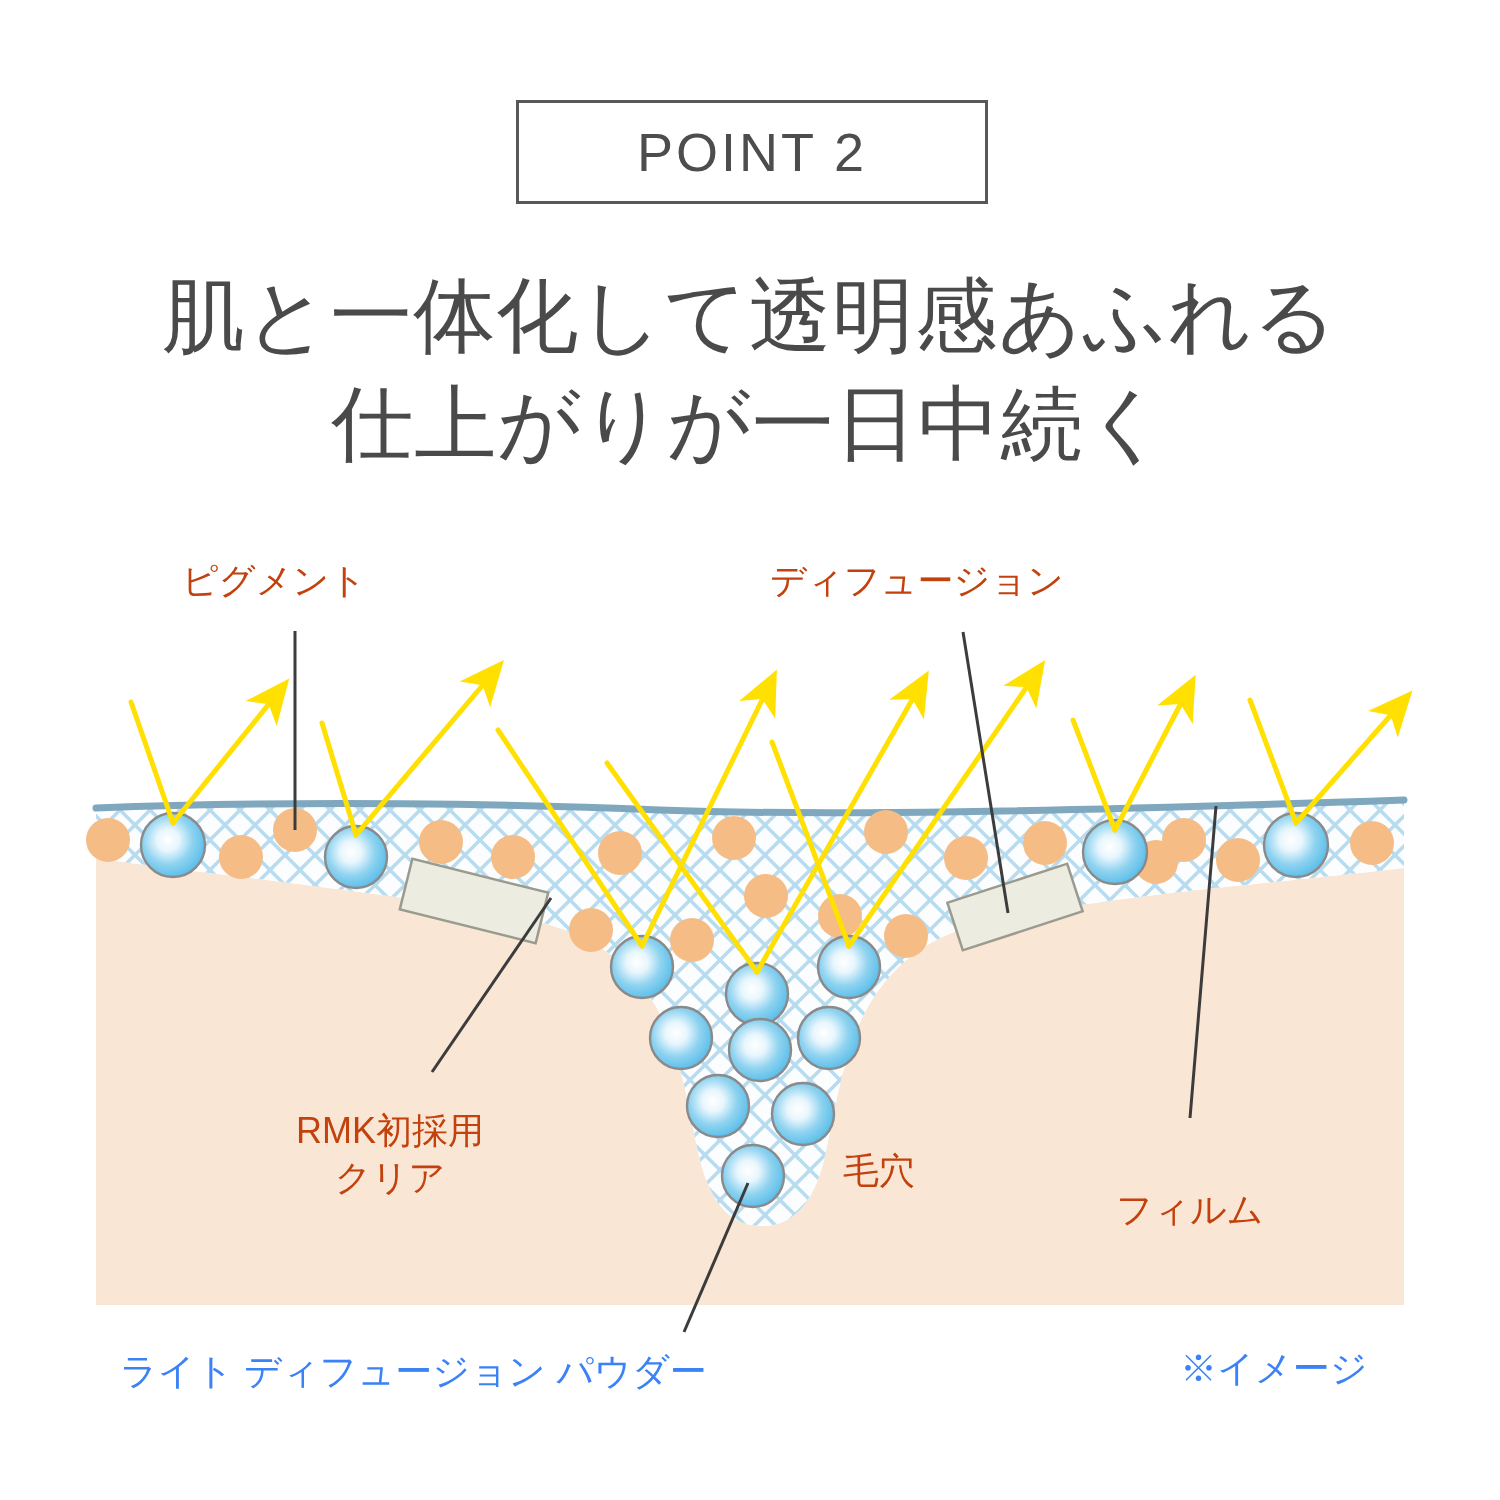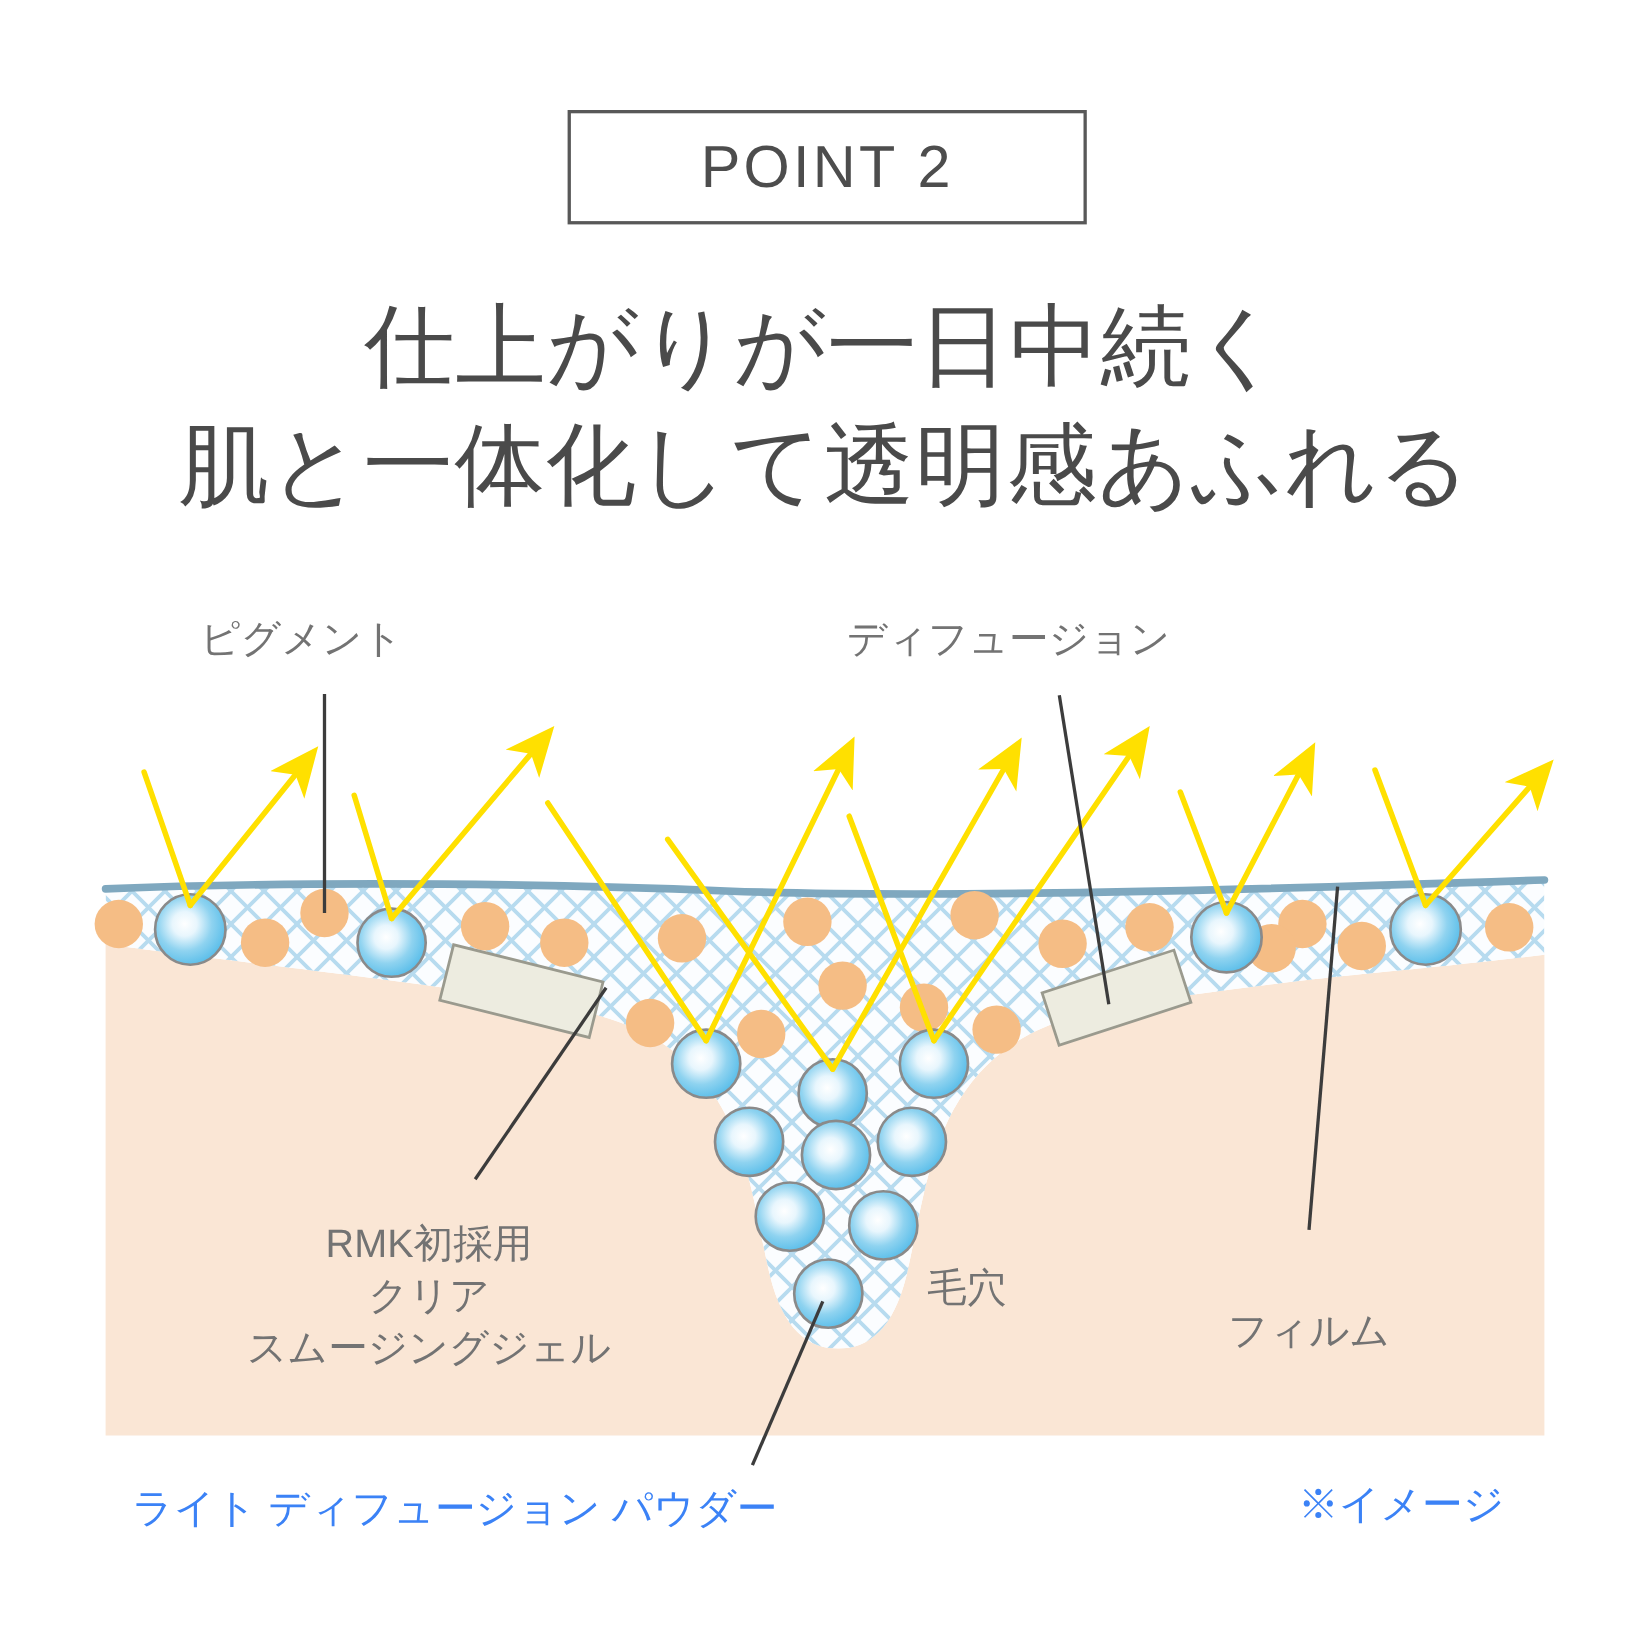--- a/index.html
+++ b/index.html
@@ -53,21 +53,21 @@
     font-size: 82px;
     line-height: 1.32;
     letter-spacing: 1px;
     font-weight: 400;
   }
   .headline-line { display: block; white-space: nowrap; }
 
   
   .dlabel {
     position: absolute;
-    color: #737373;
+    color: #c2410c;
     font-size: 36px;
     line-height: 1.30;
     white-space: nowrap;
   }
   .dlabel.center { text-align: center; }
 
   #label-pigment        { left: 182px;  top: 558px; }
   #label-sebum-powder   { left: 770px;  top: 558px; }
   #label-gel            { left: 185px;  top: 1108px; width: 410px; text-align: center; }
   #label-pore           { left: 843px;  top: 1148px; }
@@ -96,22 +96,22 @@
 </head>
 <body>
 
 <div id="root">
 
   <div class="point-badge">
     <span class="point-badge-label">POINT 2</span>
   </div>
 
   <div class="headline">
+    <span class="headline-line">肌と一体化して透明感あふれる</span>
     <span class="headline-line">仕上がりが一日中続く</span>
-    <span class="headline-line">肌と一体化して透明感あふれる</span>
   </div>
 
   <svg id="scene" viewBox="0 0 1500 1500">
     <defs>
 
       <pattern id="gelHatch" width="30" height="30" patternUnits="userSpaceOnUse">
         <rect width="30" height="30" fill="#fbfdff"></rect>
         <path d="M-7,7 L7,-7 M0,30 L30,0 M23,37 L37,23" stroke="#b7dbef" stroke-width="3.4" fill="none"></path>
         <path d="M-7,23 L7,37 M0,0 L30,30 M23,-7 L37,7" stroke="#b7dbef" stroke-width="3.4" fill="none"></path>
       </pattern>
@@ -248,21 +248,20 @@
     </g>
   </svg>
 
   <div class="dlabel" id="label-pigment">ピグメント</div>
 
   <div class="dlabel" id="label-sebum-powder">ディフュージョン</div>
 
   <div class="dlabel center" id="label-gel">
     <span>RMK初採用</span><br>
     <span>クリア</span><br>
-    <span>スムージングジェル</span>
   </div>
 
   <div class="dlabel" id="label-pore">毛穴</div>
 
   <div class="dlabel center" id="label-film">
     <br>
     <span>フィルム</span>
   </div>
 
   <div class="footer-caption" id="caption-left">ライト ディフュージョン パウダー</div>

